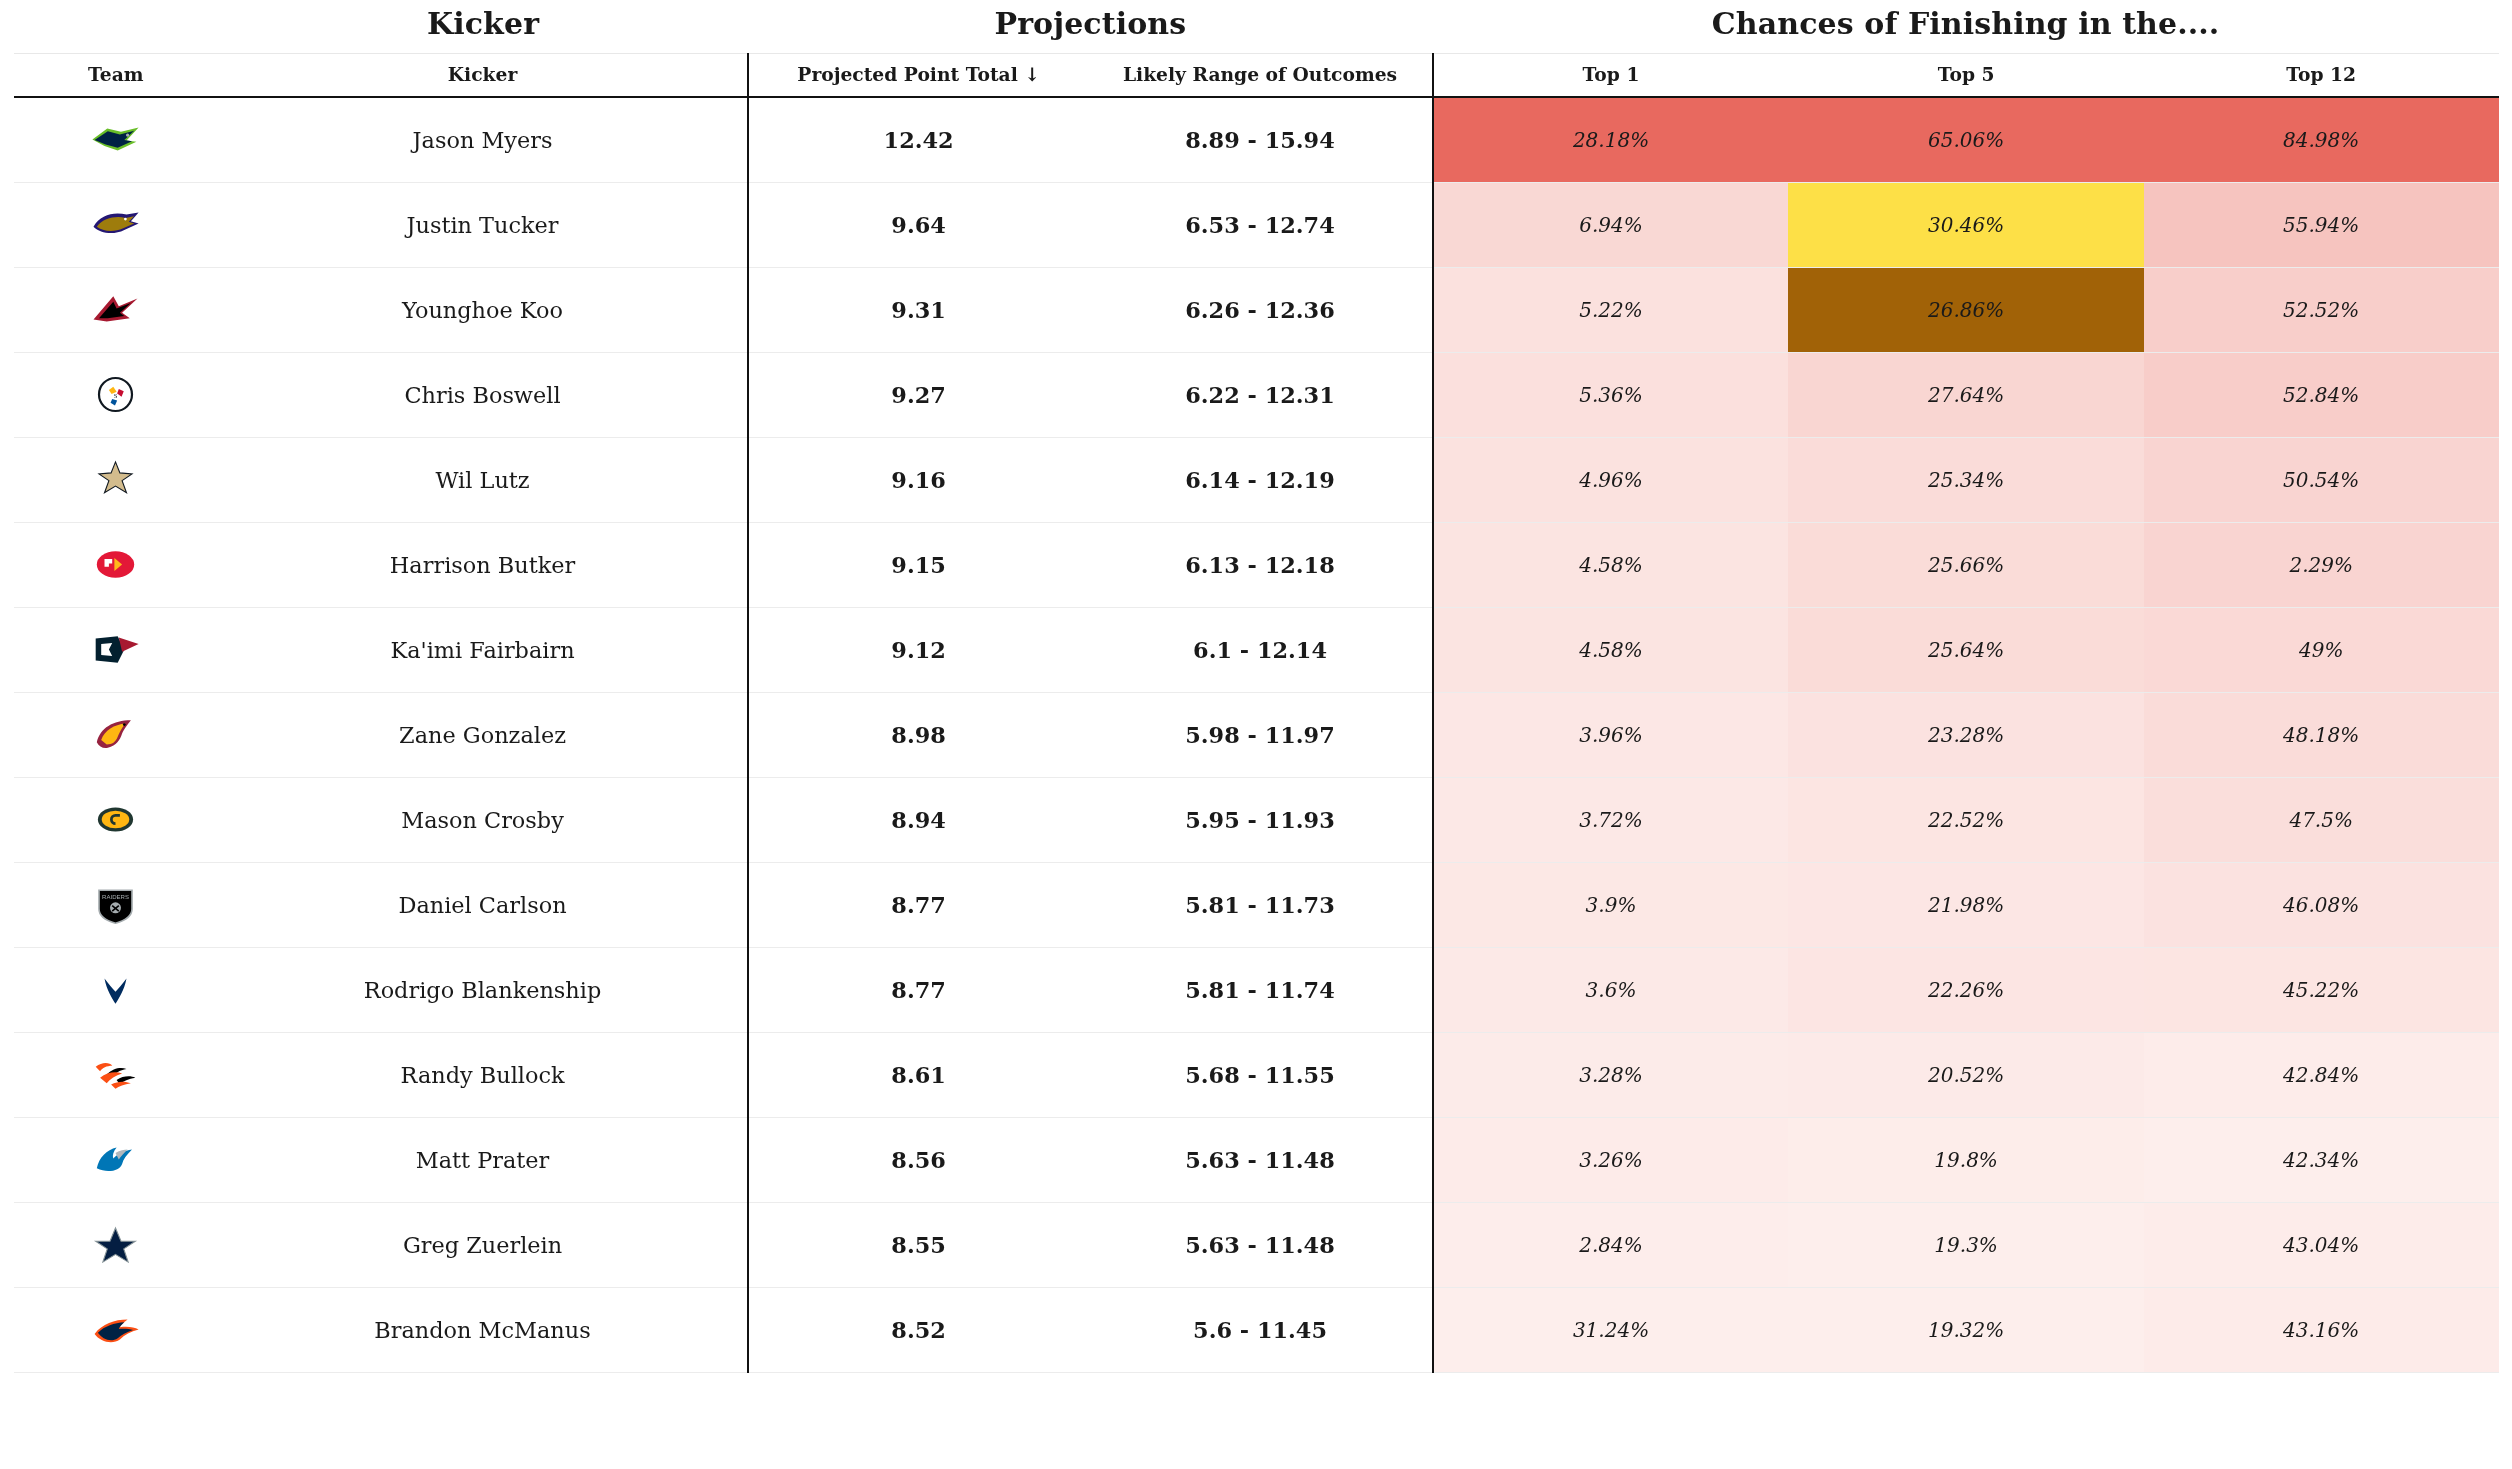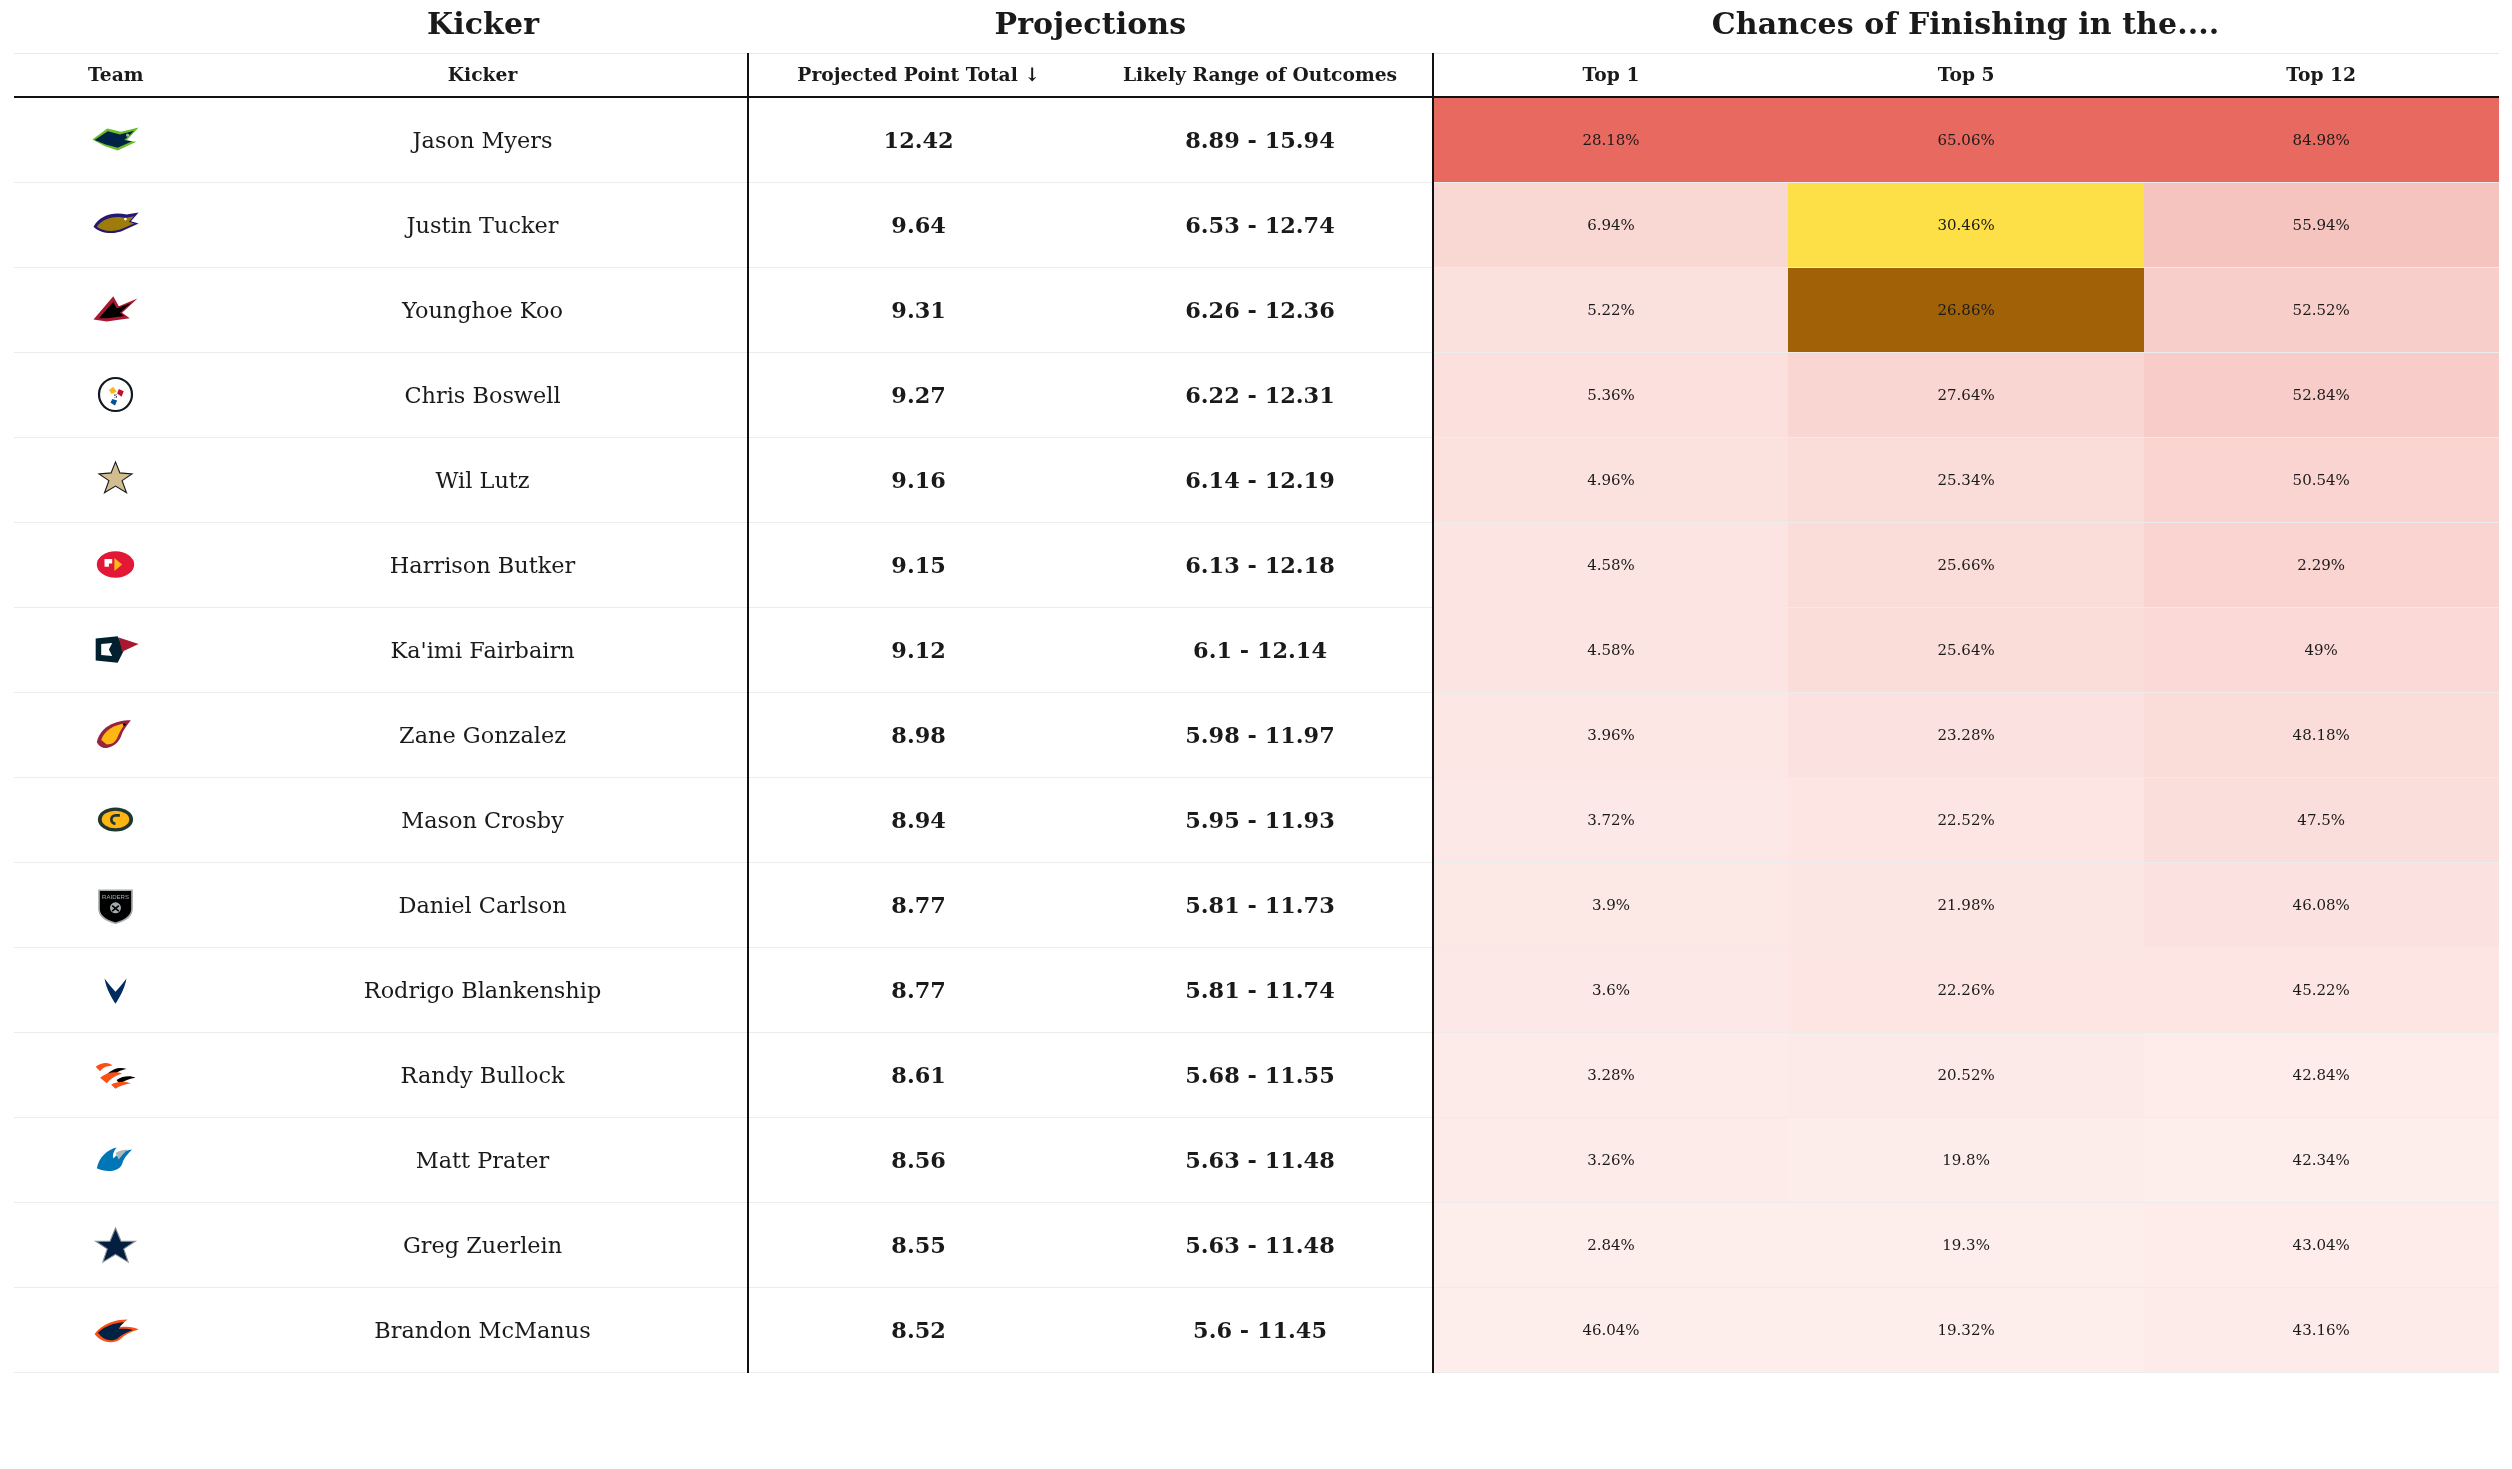--- a/index.html
+++ b/index.html
@@ -65,21 +65,22 @@
   }
   td.kicker-cell {
     font-size: 22.4px;
     text-align: center;
   }
   td.num {
     font-weight: bold;
     font-size: 22.4px;
   }
   td.pct {
-    font-size: 15px;
+    font-size: 20px;
+    font-style: italic;
   }
 
   
   .sep-left { border-left: 2.2px solid #111; }
 
   .logo-box {
     width: 100%;
     display: flex;
     align-items: center;
     justify-content: center;
@@ -365,20 +366,20 @@
             <div class="logo-box">
               <svg class="logo" viewBox="0 0 100 80" xmlns="http://www.w3.org/2000/svg">
                 <path d="M12 48 C26 30 48 22 72 22 C64 28 60 32 58 36 C72 34 84 36 92 40 C78 44 66 50 58 58 C44 68 22 62 12 48 Z" fill="#FB4F14"></path>
                 <path d="M18 46 C30 34 48 28 66 27 C60 32 58 35 56 39 C66 38 76 39 82 41 C70 45 60 50 54 56 C42 64 26 58 18 46 Z" fill="#002244"></path>
               </svg>
             </div>
           </td>
           <td class="cell kicker-cell">Brandon McManus</td>
           <td class="cell num sep-left">8.52</td>
           <td class="cell num">5.6 - 11.45</td>
-          <td class="cell pct sep-left" style="background: rgb(253, 238, 236);">46.04%</td>
+          <td class="cell pct sep-left" style="background: rgb(253, 238, 236);">31.24%</td>
           <td class="cell pct" style="background: rgb(253, 238, 236);">19.32%</td>
           <td class="cell pct" style="background: rgb(253, 235, 233);">43.16%</td>
         </tr>
       </tbody>
   </table>
 </div>
 
 
 </body></html>

